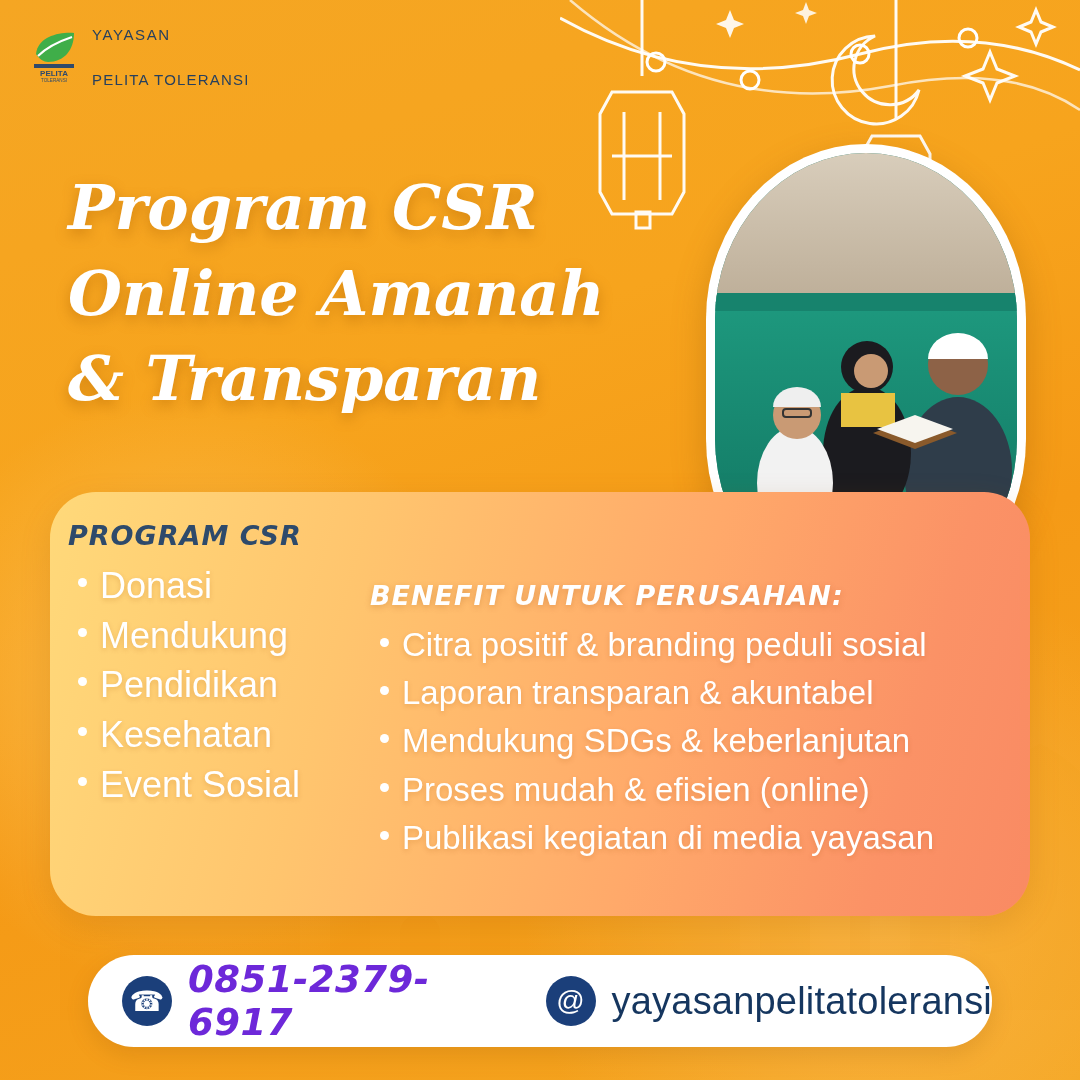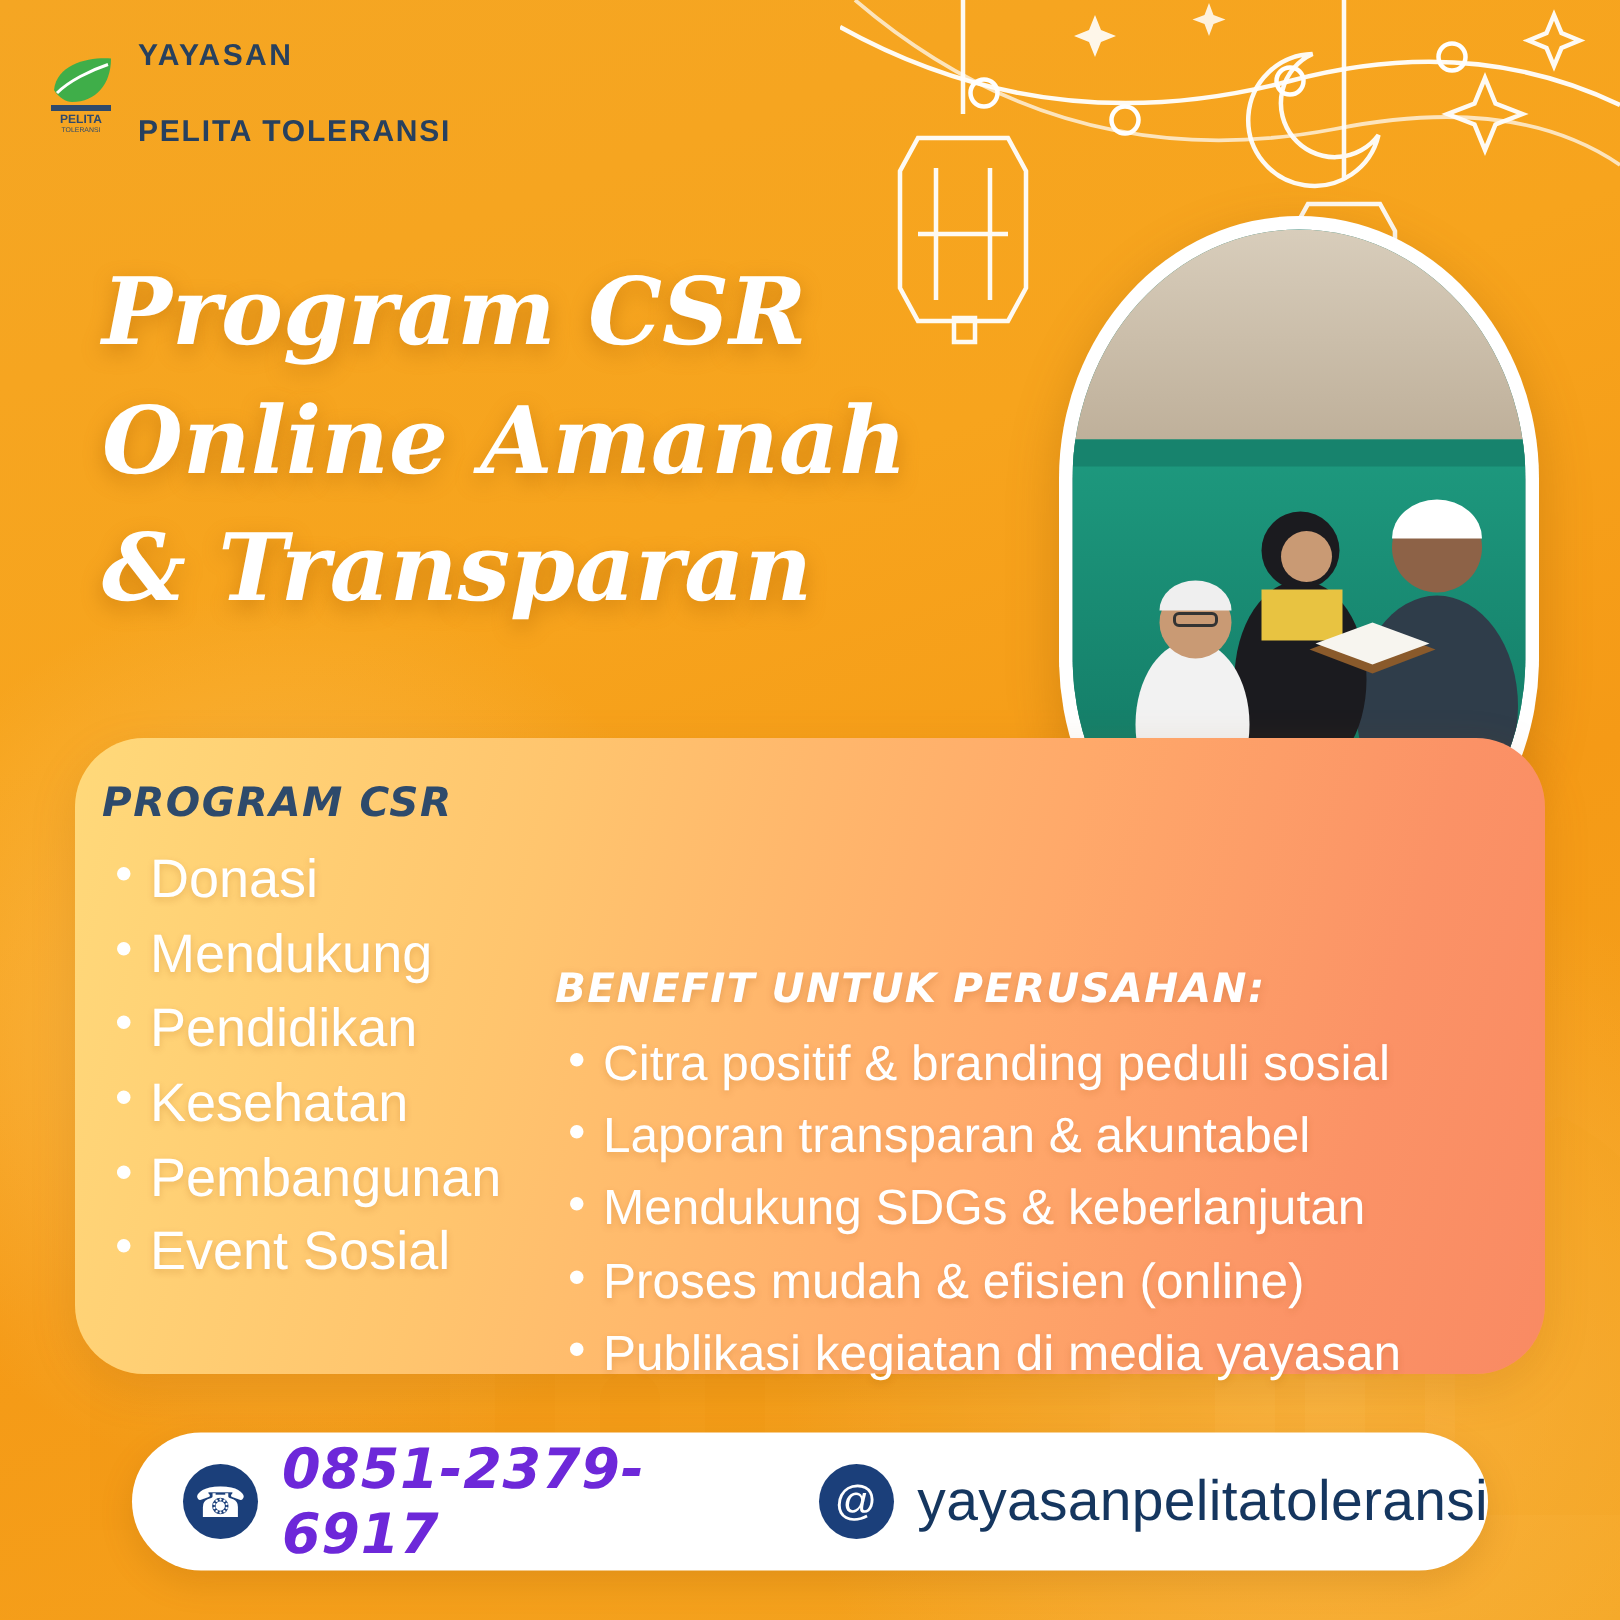--- a/index.html
+++ b/index.html
@@ -37,21 +37,21 @@
   .topstring { position: absolute; top: 0; right: 0; width: 520px; height: 180px; }
 
   
   .logo-block {
     position: absolute; left: 26px; top: 26px;
     display: flex; align-items: center; gap: 10px;
   }
   .logo-mark { width: 56px; height: 58px; position: relative; }
   .logo-text { line-height: 1.15; }
   .logo-text .l1, .logo-text .l2 {
-    font-weight: 700; letter-spacing: 1.6px; color: #27405e; font-size: 20px;
+    font-weight: 400; letter-spacing: 1.6px; color: #27405e; font-size: 15px;
   }
   .logo-text .l2 { letter-spacing: 1.2px; margin-top: 28px; }
 
   
   .headline {
     position: absolute; left: 68px; top: 165px; width: 620px;
     font-family: "DejaVu Serif", serif;
     font-style: italic;
     color: #ffffff;
     font-size: 62px;
@@ -79,21 +79,21 @@
 
   
   .panel {
     position: absolute; left: 50px; top: 492px;
     width: 980px; height: 424px;
     border-radius: 46px;
     background: linear-gradient(105deg, #ffd97a 0%, #ffc56e 30%, #ffa96a 62%, #fb9266 85%, #f98a63 100%);
     box-shadow: 0 10px 30px rgba(160,90,10,0.18);
   }
   .col-left { position: absolute; left: 68px; top: 520px; width: 330px; }
-  .col-right { position: absolute; left: 370px; top: 644px; width: 640px; }
+  .col-right { position: absolute; left: 370px; top: 580px; width: 640px; }
 
   .sec-title {
     font-family: "DejaVu Sans", sans-serif;
     font-style: italic; font-weight: 700;
     color: #2e4a6b; letter-spacing: 1px;
     font-size: 27px; margin-bottom: 10px;
     text-transform: uppercase;
   }
   .sec-title.white { color: #ffffff; text-shadow: 0 2px 6px rgba(150,70,10,.25); }
 
@@ -278,21 +278,20 @@
 
   <div class="panel"></div>
 
   <div class="col-left">
     <div class="sec-title">PROGRAM CSR</div>
     <ul class="bullets">
       <li>Donasi</li>
       <li>Mendukung</li>
       <li>Pendidikan</li>
       <li>Kesehatan</li>
-      <li>Pembangunan</li>
       <li>Event Sosial</li>
     </ul>
   </div>
 
   <div class="col-right">
     <div class="sec-title white">BENEFIT UNTUK PERUSAHAN:</div>
     <ul class="bullets">
       <li>Citra positif &amp; branding peduli sosial</li>
       <li>Laporan transparan &amp; akuntabel</li>
       <li>Mendukung SDGs &amp; keberlanjutan</li>

